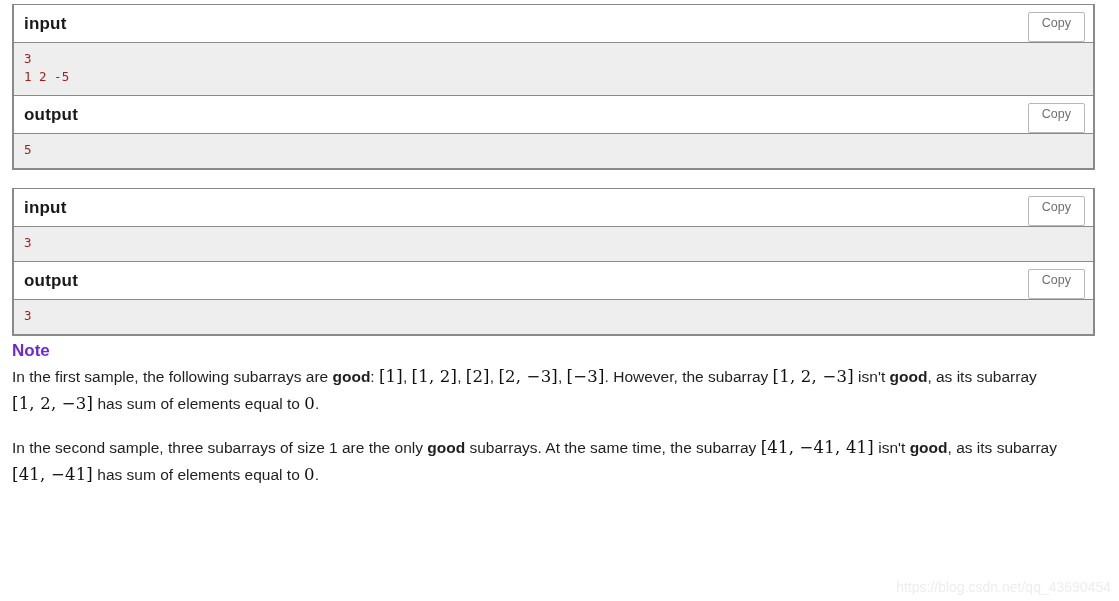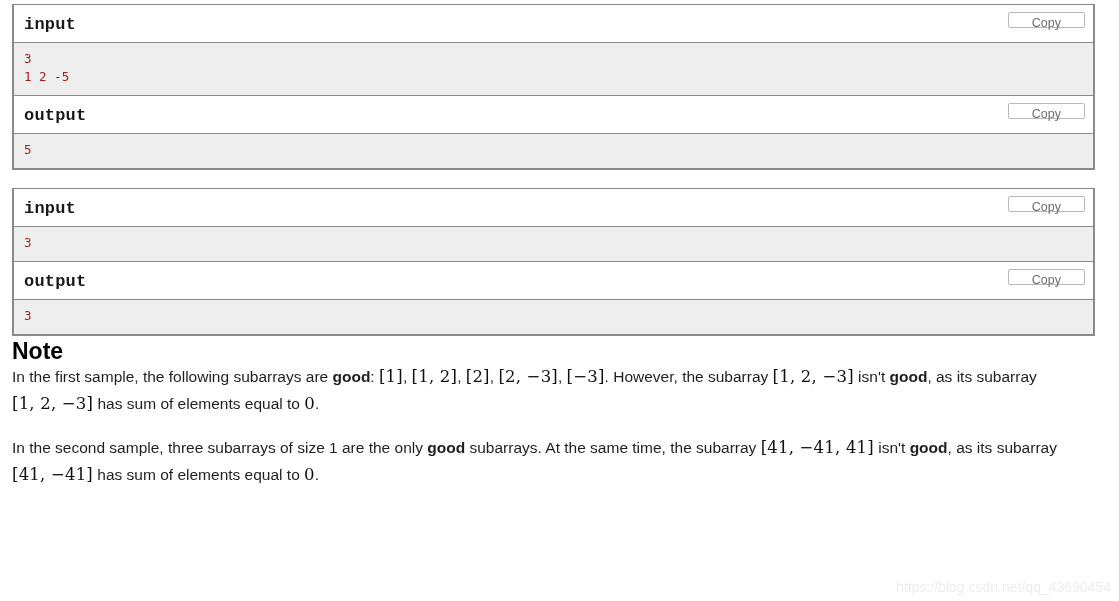--- a/index.html
+++ b/index.html
@@ -43,34 +43,34 @@
   .io-title {
     position: relative;
     height: 38px;
     line-height: 38px;
     padding: 0 10px;
     background: #ffffff;
     border-bottom: 1px solid #8a8a8a;
     box-sizing: border-box;
   }
   .io-title-label {
-    font-family: Liberation Mono, monospace;
+    font-family: Liberation Sans, sans-serif;
     font-weight: bold;
     font-size: 17px;
     color: #1a1a1a;
     letter-spacing: 0.2px;
   }
 
   .copy-button {
     position: absolute;
     right: 8px;
     top: 7px;
-    height: 16px;
+    height: 30px;
     line-height: 20px;
-    padding: 0 23px;
+    padding: 0 13px;
     font-size: 12.5px;
     font-family: "Liberation Sans", sans-serif;
     color: #6f6f6f;
     background: #ffffff;
     border: 1px solid #b8b8b8;
     border-radius: 2px;
     box-sizing: border-box;
     cursor: pointer;
     user-select: none;
   }
@@ -92,23 +92,23 @@
   }
 
   
   .note-section {
     position: absolute;
     left: 12px;
     top: 340px;
     width: 1083px;
   }
   .note-title {
-    font-size: 23px;
+    font-size: 17px;
     font-weight: bold;
-    color: #000000;
+    color: #6d28d9;
     line-height: 22px;
     margin: 0 0 1px 0;
   }
   .note-para {
     font-size: 15.5px;
     line-height: 27px;
     color: #1f1f1f;
     margin: 0 0 17px 0;
     max-width: 1072px;
   }

